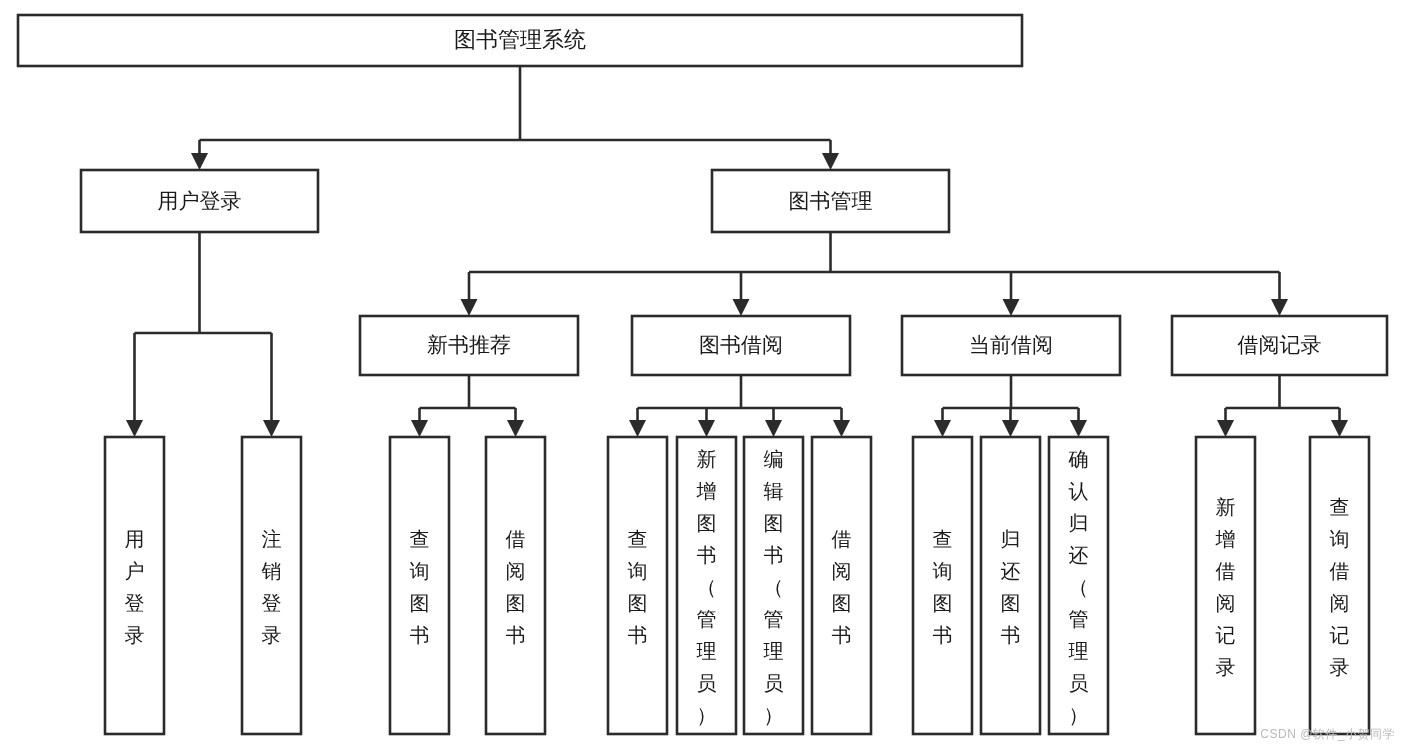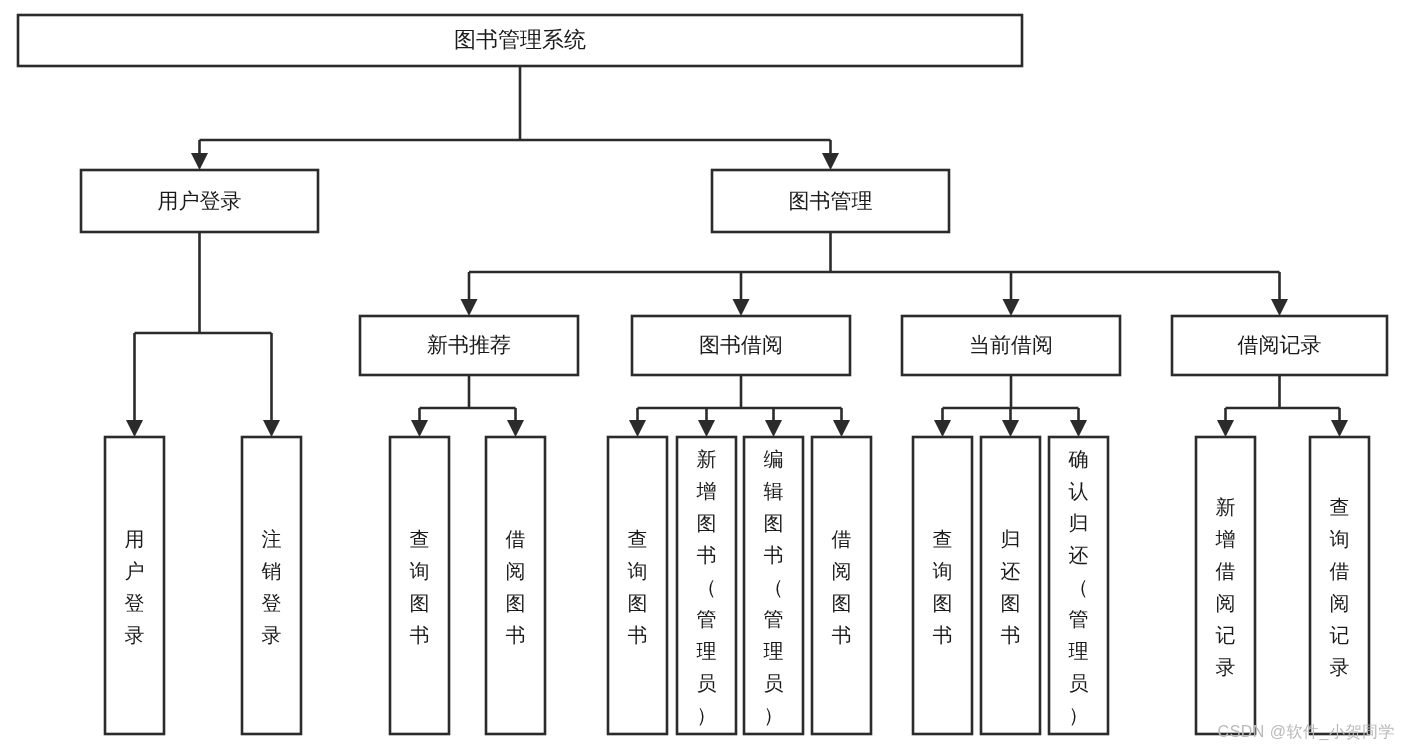--- a/index.html
+++ b/index.html
@@ -56,21 +56,21 @@
   }
   .arrow-head {
     fill: #2b2b2b;
     stroke: none;
   }
   .watermark {
     position: absolute;
     right: 10px;
     bottom: 4px;
     font-family: "Liberation Sans", "DejaVu Sans", sans-serif;
-    font-size: 16px;
+    font-size: 12px;
     color: #b9b9b9;
     white-space: nowrap;
     letter-spacing: 0.5px;
     pointer-events: none;
   }
 </style>
 </head>
 <body>
 
 <div id="diagram-root">

